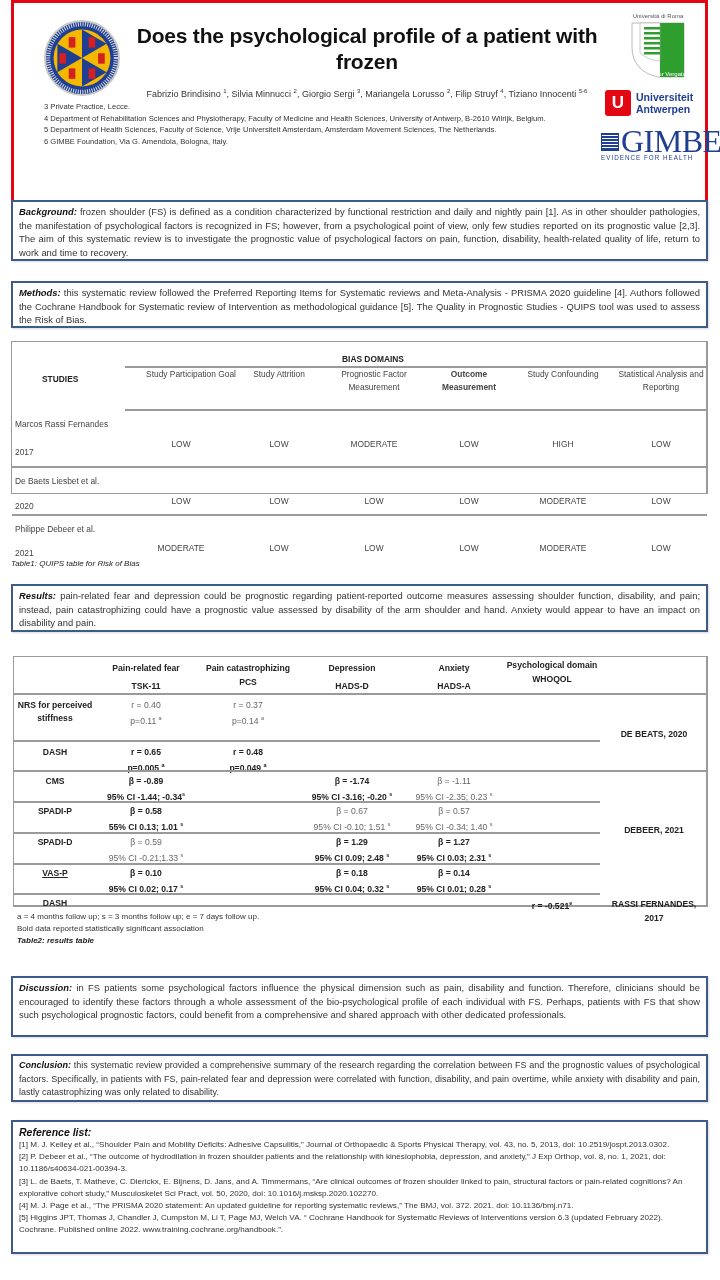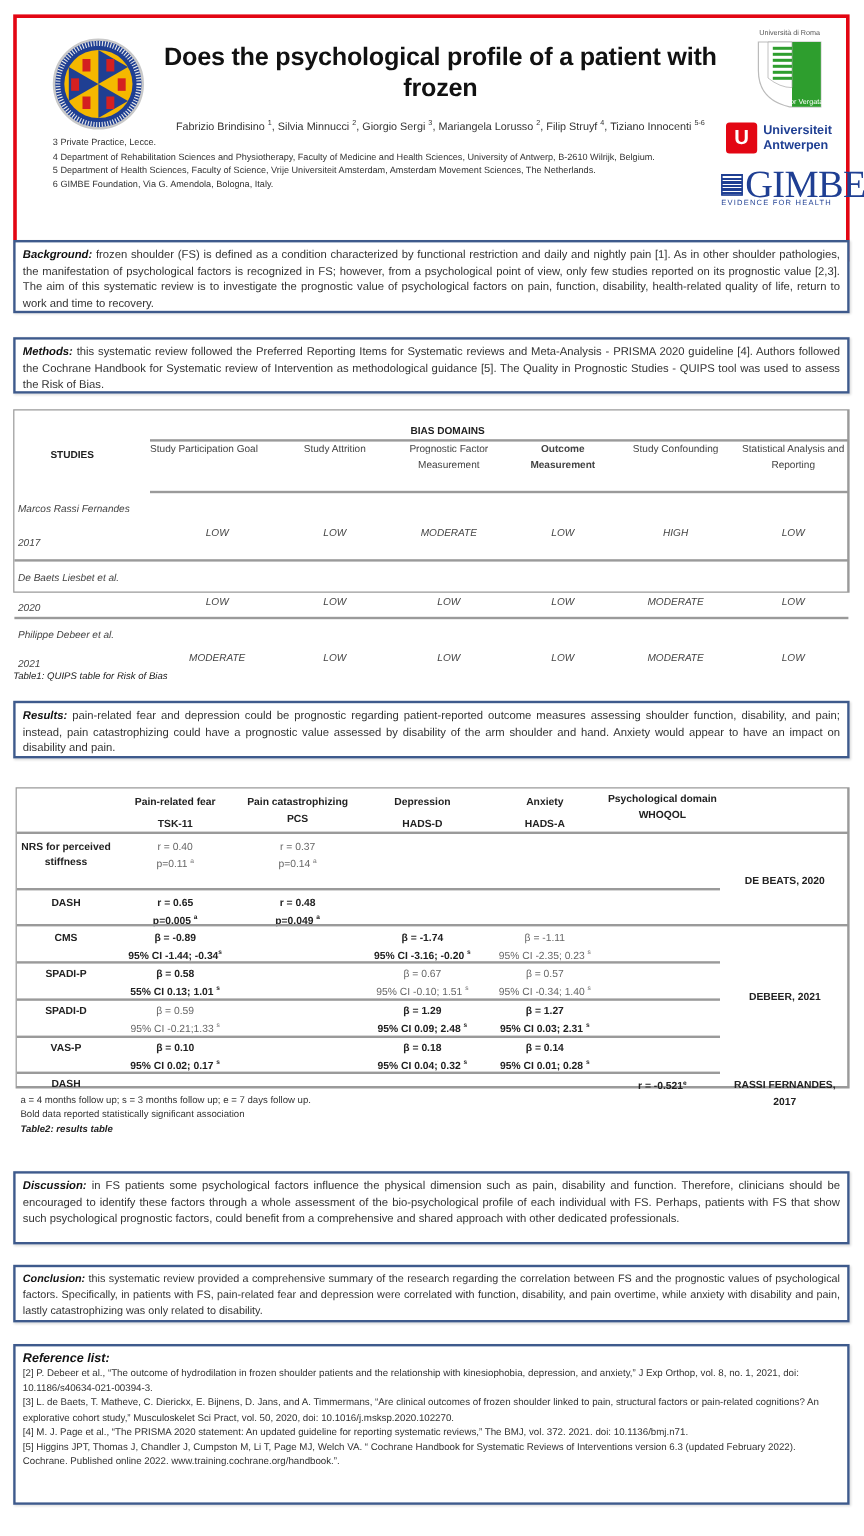--- a/index.html
+++ b/index.html
@@ -1,20 +1,20 @@
 <!DOCTYPE html>
 <html><head>
 <meta charset="utf-8">
 <style>
   * { box-sizing: border-box; margin: 0; padding: 0; }
   html, body { width: 720px; height: 1280px; background: #ffffff; overflow: hidden; }
   body { font-family: "Liberation Sans", "DejaVu Sans", sans-serif; color: #222; position: relative; }
 
   
-  .header { position: absolute; left: 11px; top: 12px; width: 697px; height: 206px; border: 3px solid #e30613; background: #fff; }
+  .header { position: absolute; left: 11px; top: 0; width: 697px; height: 206px; border: 3px solid #e30613; background: #fff; }
   .logo-left { position: absolute; left: 30px; top: 17px; width: 76px; height: 76px; border-radius: 50%; background: #1f3f93; border: 2px solid #c9c9c9; overflow: hidden; }
   .logo-left svg { width: 100%; height: 100%; display: block; }
   .title { position: absolute; left: 108px; top: 20px; width: 490px; text-align: center; font-size: 21px; font-weight: bold; line-height: 26px; color: #111; letter-spacing: -0.2px; }
   .authors { position: absolute; left: 108px; top: 85px; width: 490px; text-align: center; font-size: 9px; color: #333; }
   .authors sup { font-size: 6px; }
   .affils { position: absolute; left: 30px; top: 98px; width: 560px; font-size: 7.6px; line-height: 11.6px; color: #333; white-space: nowrap; }
 
   .logo-tv { position: absolute; right: 12px; top: 10px; width: 70px; height: 70px; }
   .logo-tv .tv-text { font-size: 6px; color: #555; text-align: center; }
   .logo-tv .tv-shield { position: relative; margin: 2px auto 0 auto; width: 56px; height: 58px; }
@@ -36,21 +36,21 @@
   #conclusion-box { top: 1054px; height: 48px; font-size: 9px; }
   #ref-box { top: 1120px; height: 134px; font-size: 8.1px; line-height: 12.2px; text-align: left; }
   #ref-box .ref-title { font-weight: bold; font-style: italic; font-size: 10.5px; color: #111; line-height: 14px; }
 
   
   .t1 { position: absolute; left: 11px; top: 341px; width: 697px; height: 153px; border: 1px solid #9a9a9a; border-right-width: 2px; font-size: 8.4px; color: #444; }
   .t1 .studies-h { position: absolute; left: 30px; top: 32px; font-weight: bold; font-size: 8.4px; color: #222; }
   .t1 .bias-h { position: absolute; left: 330px; top: 12px; font-weight: bold; font-size: 8.4px; color: #222; }
   .t1 .hline { position: absolute; height: 2px; background: #9a9a9a; }
   .t1 .col-h { position: absolute; top: 26px; text-align: center; line-height: 12.6px; }
-  .t1 .row { position: absolute; left: 0; width: 695px; border-top: 2px solid #9a9a9a; font-style: italic; }
+  .t1 .row { position: absolute; left: 0; width: 695px; border-top: 2px solid #9a9a9a; }
   .t1 .study-name { position: absolute; left: 3px; top: 8px; }
   .t1 .study-year { position: absolute; left: 3px; }
   .t1 .cell { position: absolute; text-align: center; }
   .caption { position: absolute; left: 11px; font-size: 8px; font-weight: normal; font-style: italic; color: #222; }
 
   
   .t2 { position: absolute; left: 13px; top: 656px; width: 695px; height: 251px; border: 1px solid #9a9a9a; border-right-width: 2px; border-bottom-width: 2px; font-size: 8.6px; color: #666; }
   .t2 .h { position: absolute; top: 4px; font-weight: bold; color: #222; text-align: center; line-height: 14px; }
   .t2 .rowline { position: absolute; left: 0; height: 2px; background: #9a9a9a; }
   .t2 .rl { position: absolute; left: 0; width: 82px; text-align: center; font-weight: bold; color: #222; line-height: 13px; }
@@ -143,21 +143,21 @@
 </div>
 
 <div class="box" id="methods-box">
   <span class="lead">Methods:</span><span> this systematic review followed the Preferred Reporting Items for Systematic reviews and Meta-Analysis - PRISMA 2020 guideline [4]. Authors followed the Cochrane Handbook for Systematic review of Intervention as methodological guidance [5]. The Quality in Prognostic Studies - QUIPS tool was used to assess the Risk of Bias.</span>
 </div>
 
 <div class="t1">
   <div class="studies-h">STUDIES</div>
   <div class="bias-h">BIAS DOMAINS</div>
   <div class="hline" style="left:113px; top:24px; width:582px;"></div>
-  <div class="col-h" style="left:102px; width:112px;">Study Participation Goal</div>
+  <div class="col-h" style="left:123px; width:112px;">Study Participation Goal</div>
   <div class="col-h" style="left:225px; width:84px;">Study Attrition</div>
   <div class="col-h" style="left:309px; width:106px;">Prognostic Factor Measurement</div>
   <div class="col-h" style="left:415px; width:84px;font-weight:bold;">Outcome Measurement</div>
   <div class="col-h" style="left:499px; width:104px;">Study Confounding</div>
   <div class="col-h" style="left:603px; width:92px;">Statistical Analysis and Reporting</div>
   <div class="hline" style="left:113px; top:67px; width:582px;"></div>
 
   <div class="row" style="top:67px; height:57px; border-top:none;">
     <div class="study-name" style="top:10px;">Marcos Rassi Fernandes</div>
     <div class="study-year" style="top:38px;">2017</div>
@@ -281,21 +281,21 @@
   <div class="c sig" style="left:286px; width:104px; top:179px;">
     <div>β = 1.29</div>
       <div><span>95% CI 0.09; 2.48</span> <sup>s</sup></div>
   </div>
   <div class="c sig" style="left:390px; width:100px; top:179px;">
     <div>β = 1.27</div>
       <div><span>95% CI 0.03; 2.31</span> <sup>s</sup></div>
   </div>
   <div class="rowline" style="top:206px; width:586px;"></div>
 
-  <div class="rl" style="top:210px;">VAS-P</div>
+  <div class="rl" style="top:210px;text-decoration:underline;">VAS-P</div>
   <div class="c sig" style="left:82px; width:100px; top:210px;">
     <div>β = 0.10</div>
       <div><span>95% CI 0.02; 0.17</span> <sup>s</sup></div>
   </div>
   <div class="c sig" style="left:286px; width:104px; top:210px;">
     <div>β = 0.18</div>
       <div><span>95% CI 0.04; 0.32</span> <sup>s</sup></div>
   </div>
   <div class="c sig" style="left:390px; width:100px; top:210px;">
     <div>β = 0.14</div>
@@ -322,17 +322,18 @@
 <div class="box" id="discussion-box">
   <span class="lead">Discussion:</span><span> in FS patients some psychological factors influence the physical dimension such as pain, disability and function. Therefore, clinicians should be encouraged to identify these factors through a whole assessment of the bio-psychological profile of each individual with FS. Perhaps, patients with FS that show such psychological prognostic factors, could benefit from a comprehensive and shared approach with other dedicated professionals.</span>
 </div>
 
 <div class="box" id="conclusion-box">
   <span class="lead">Conclusion:</span><span>  this systematic review provided a comprehensive summary of the research regarding the correlation between FS and the prognostic values of psychological factors. Specifically, in patients with FS, pain-related fear and depression were correlated with function, disability, and pain overtime, while anxiety with disability and pain, lastly catastrophizing was only related to disability.</span>
 </div>
 
 <div class="box" id="ref-box">
   <div class="ref-title">Reference list:</div>
+  <div>[1] M. J. Kelley et al., “Shoulder Pain and Mobility Deficits: Adhesive Capsulitis,” Journal of Orthopaedic &amp; Sports Physical Therapy, vol. 43, no. 5, 2013, doi: 10.2519/jospt.2013.0302.</div>
   <div>[2] P. Debeer et al., “The outcome of hydrodilation in frozen shoulder patients and the relationship with kinesiophobia, depression, and anxiety,” J Exp Orthop, vol. 8, no. 1, 2021, doi: 10.1186/s40634-021-00394-3.</div>
   <div>[3] L. de Baets, T. Matheve, C. Dierickx, E. Bijnens, D. Jans, and A. Timmermans, “Are clinical outcomes of frozen shoulder linked to pain, structural factors or pain-related cognitions? An explorative cohort study,” Musculoskelet Sci Pract, vol. 50, 2020, doi: 10.1016/j.msksp.2020.102270.</div>
   <div>[4] M. J. Page et al., “The PRISMA 2020 statement: An updated guideline for reporting systematic reviews,” The BMJ, vol. 372. 2021. doi: 10.1136/bmj.n71.</div>
   <div>[5] Higgins JPT, Thomas J, Chandler J, Cumpston M, Li T, Page MJ, Welch VA. “ Cochrane Handbook for Systematic Reviews of Interventions version 6.3 (updated February 2022). Cochrane. Published online 2022. www.training.cochrane.org/handbook.”.</div>
 </div>
 
 </body></html>

